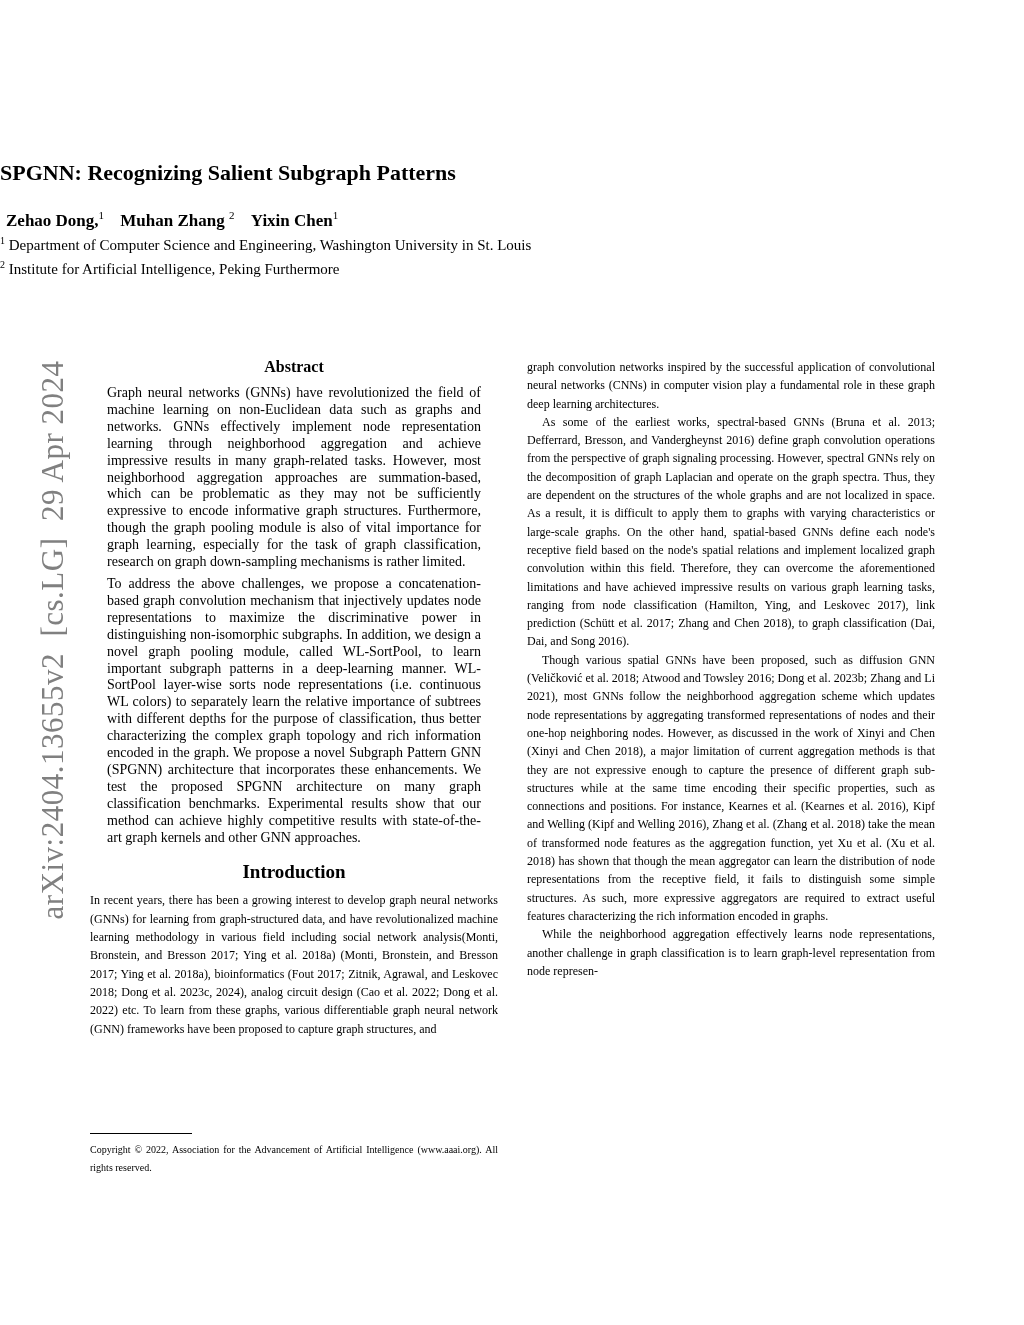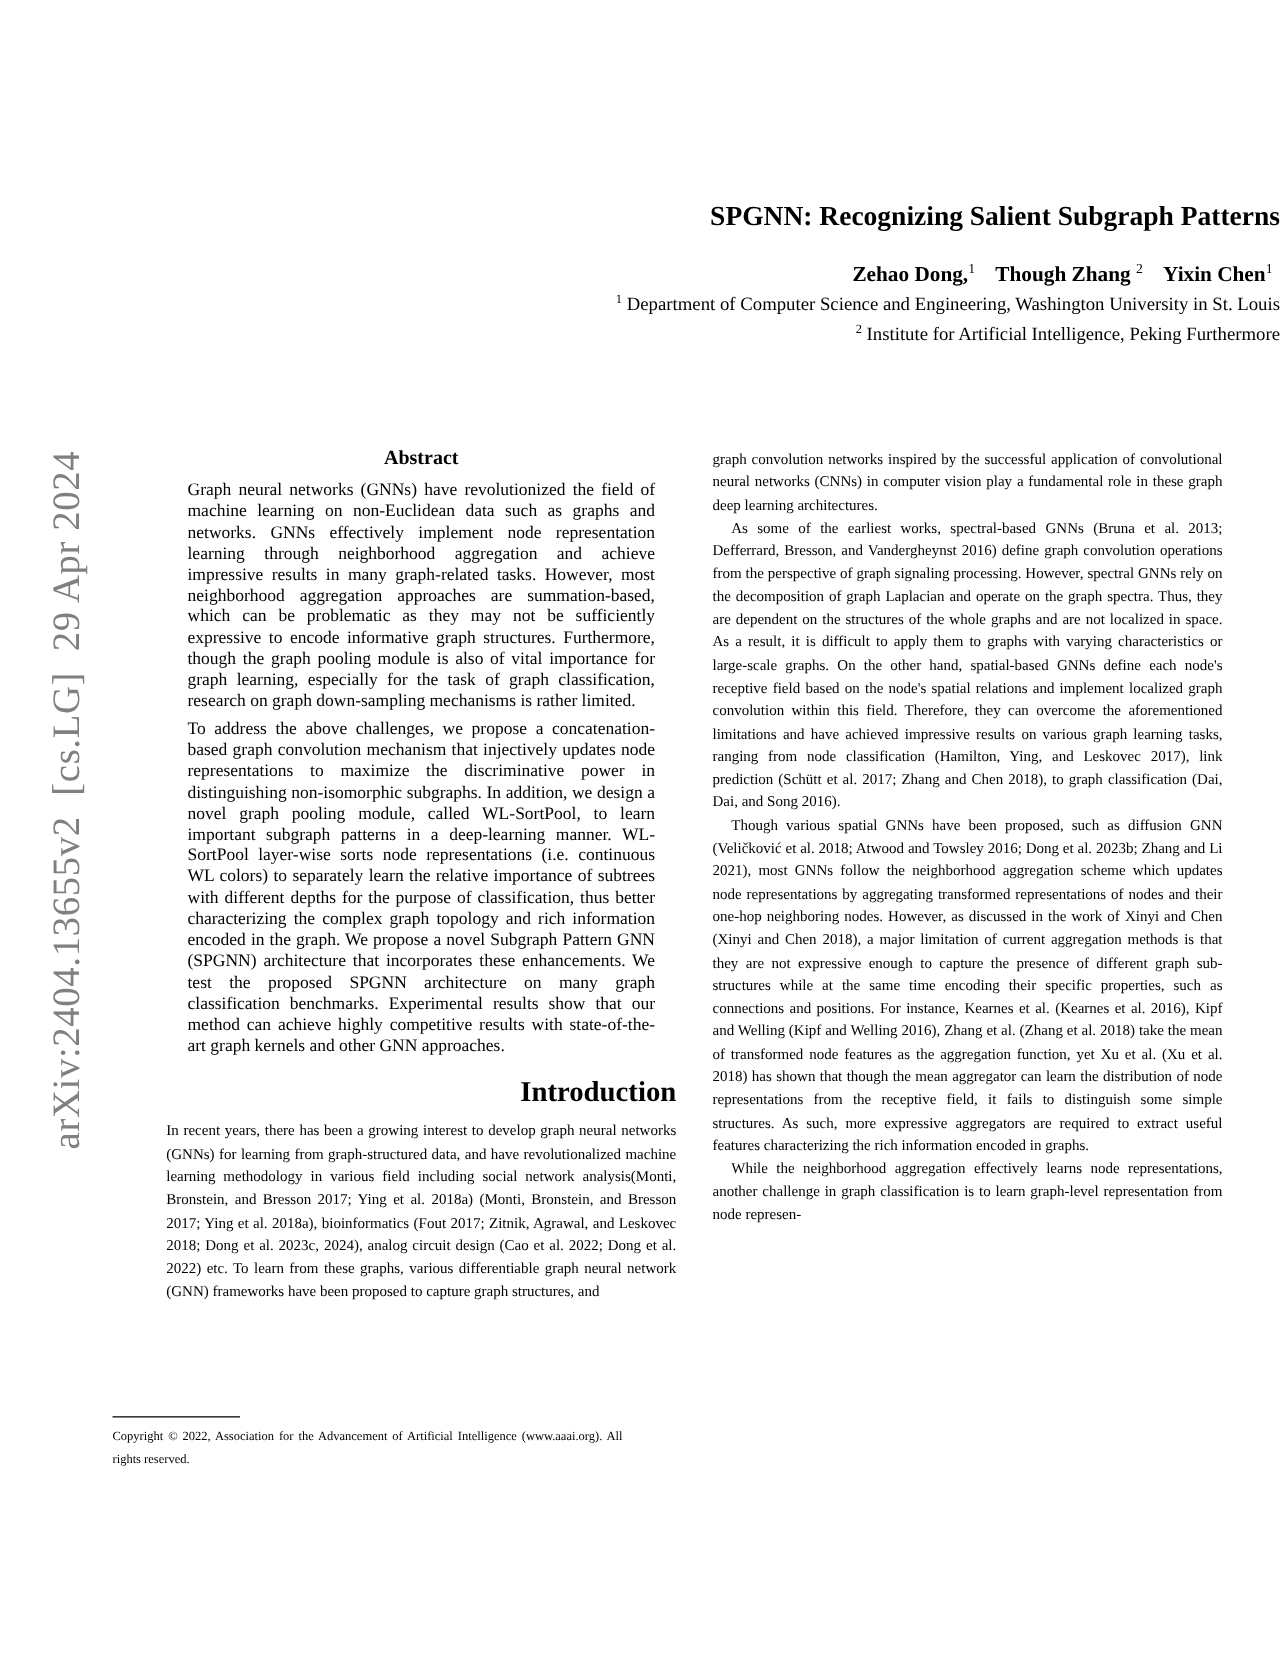--- a/index.html
+++ b/index.html
@@ -16,48 +16,48 @@
     left: 53px; top: 640px;
     transform: translate(-50%, -50%) rotate(-90deg);
     font-size: 31px;
     color: #808080;
     white-space: pre;
     letter-spacing: 0.5px;
   }
   .page-header {
     position: absolute;
     top: 158px; left: 0; width: 100%;
-    text-align: right;
+    text-align: left;
   }
   .paper-title {
     font-size: 22px; font-weight: bold; line-height: 29px;
   }
   .author-line {
     margin-top: 22px;
     font-size: 17px; font-weight: bold;
   }
   .author-line .author { margin: 12px 6px; }
   .author-line sup { font-size: 11px; font-weight: normal; }
   .affiliations { font-size: 15px; line-height: 19px; }
   .affiliations sup { font-size: 10px; }
-  .col { position: absolute; top: 358px; width: 408px; margin-left: 43px; }
+  .col { position: absolute; top: 358px; width: 408px; }
   .col-left { left: 90px; }
   .col-right { left: 527px; }
   .abstract-heading {
     font-size: 16px; font-weight: bold; text-align: center;
     margin-bottom: 9px;
   }
   .abstract p {
     font-size: 14px; line-height: 16.9px;
     text-align: justify;
     margin: 0 17px 5px 17px;
     hyphens: auto;
   }
   .section-heading {
-    font-size: 23px; font-weight: bold; text-align: right;
+    font-size: 19px; font-weight: bold; text-align: center;
     margin: 15px 0 8px 0;
   }
   .bodytext p {
     font-size: 12px; line-height: 18.3px;
     text-align: justify;
     hyphens: auto;
   }
   .bodytext p.indent { text-indent: 15px; }
   .footnote {
     position: absolute; left: 90px; top: 1133px; width: 408px;
@@ -74,21 +74,21 @@
 <body>
 
 <div class="watermark">arXiv:2404.13655v2  [cs.LG]  29 Apr 2024</div>
 
 <div class="page-header">
   <div class="paper-title">
     <span>SPGNN: Recognizing Salient Subgraph Patterns</span><br>
   </div>
   <div class="author-line">
     <span class="author"><span>Zehao Dong,</span><sup>1</sup></span>
-    <span class="author"><span>Though Zhang</span> <sup>2</sup></span>
+    <span class="author"><span>Muhan Zhang</span> <sup>2</sup></span>
     <span class="author"><span>Yixin Chen</span><sup>1</sup></span>
   </div>
   <div class="affiliations">
     <div><sup>1</sup> <span>Department of Computer Science and Engineering, Washington University in St. Louis</span></div>
     <div><sup>2</sup> <span>Institute for Artificial Intelligence, Peking Furthermore</span></div>
   </div>
 </div>
 
 <div class="col col-left">
   <div class="abstract">

